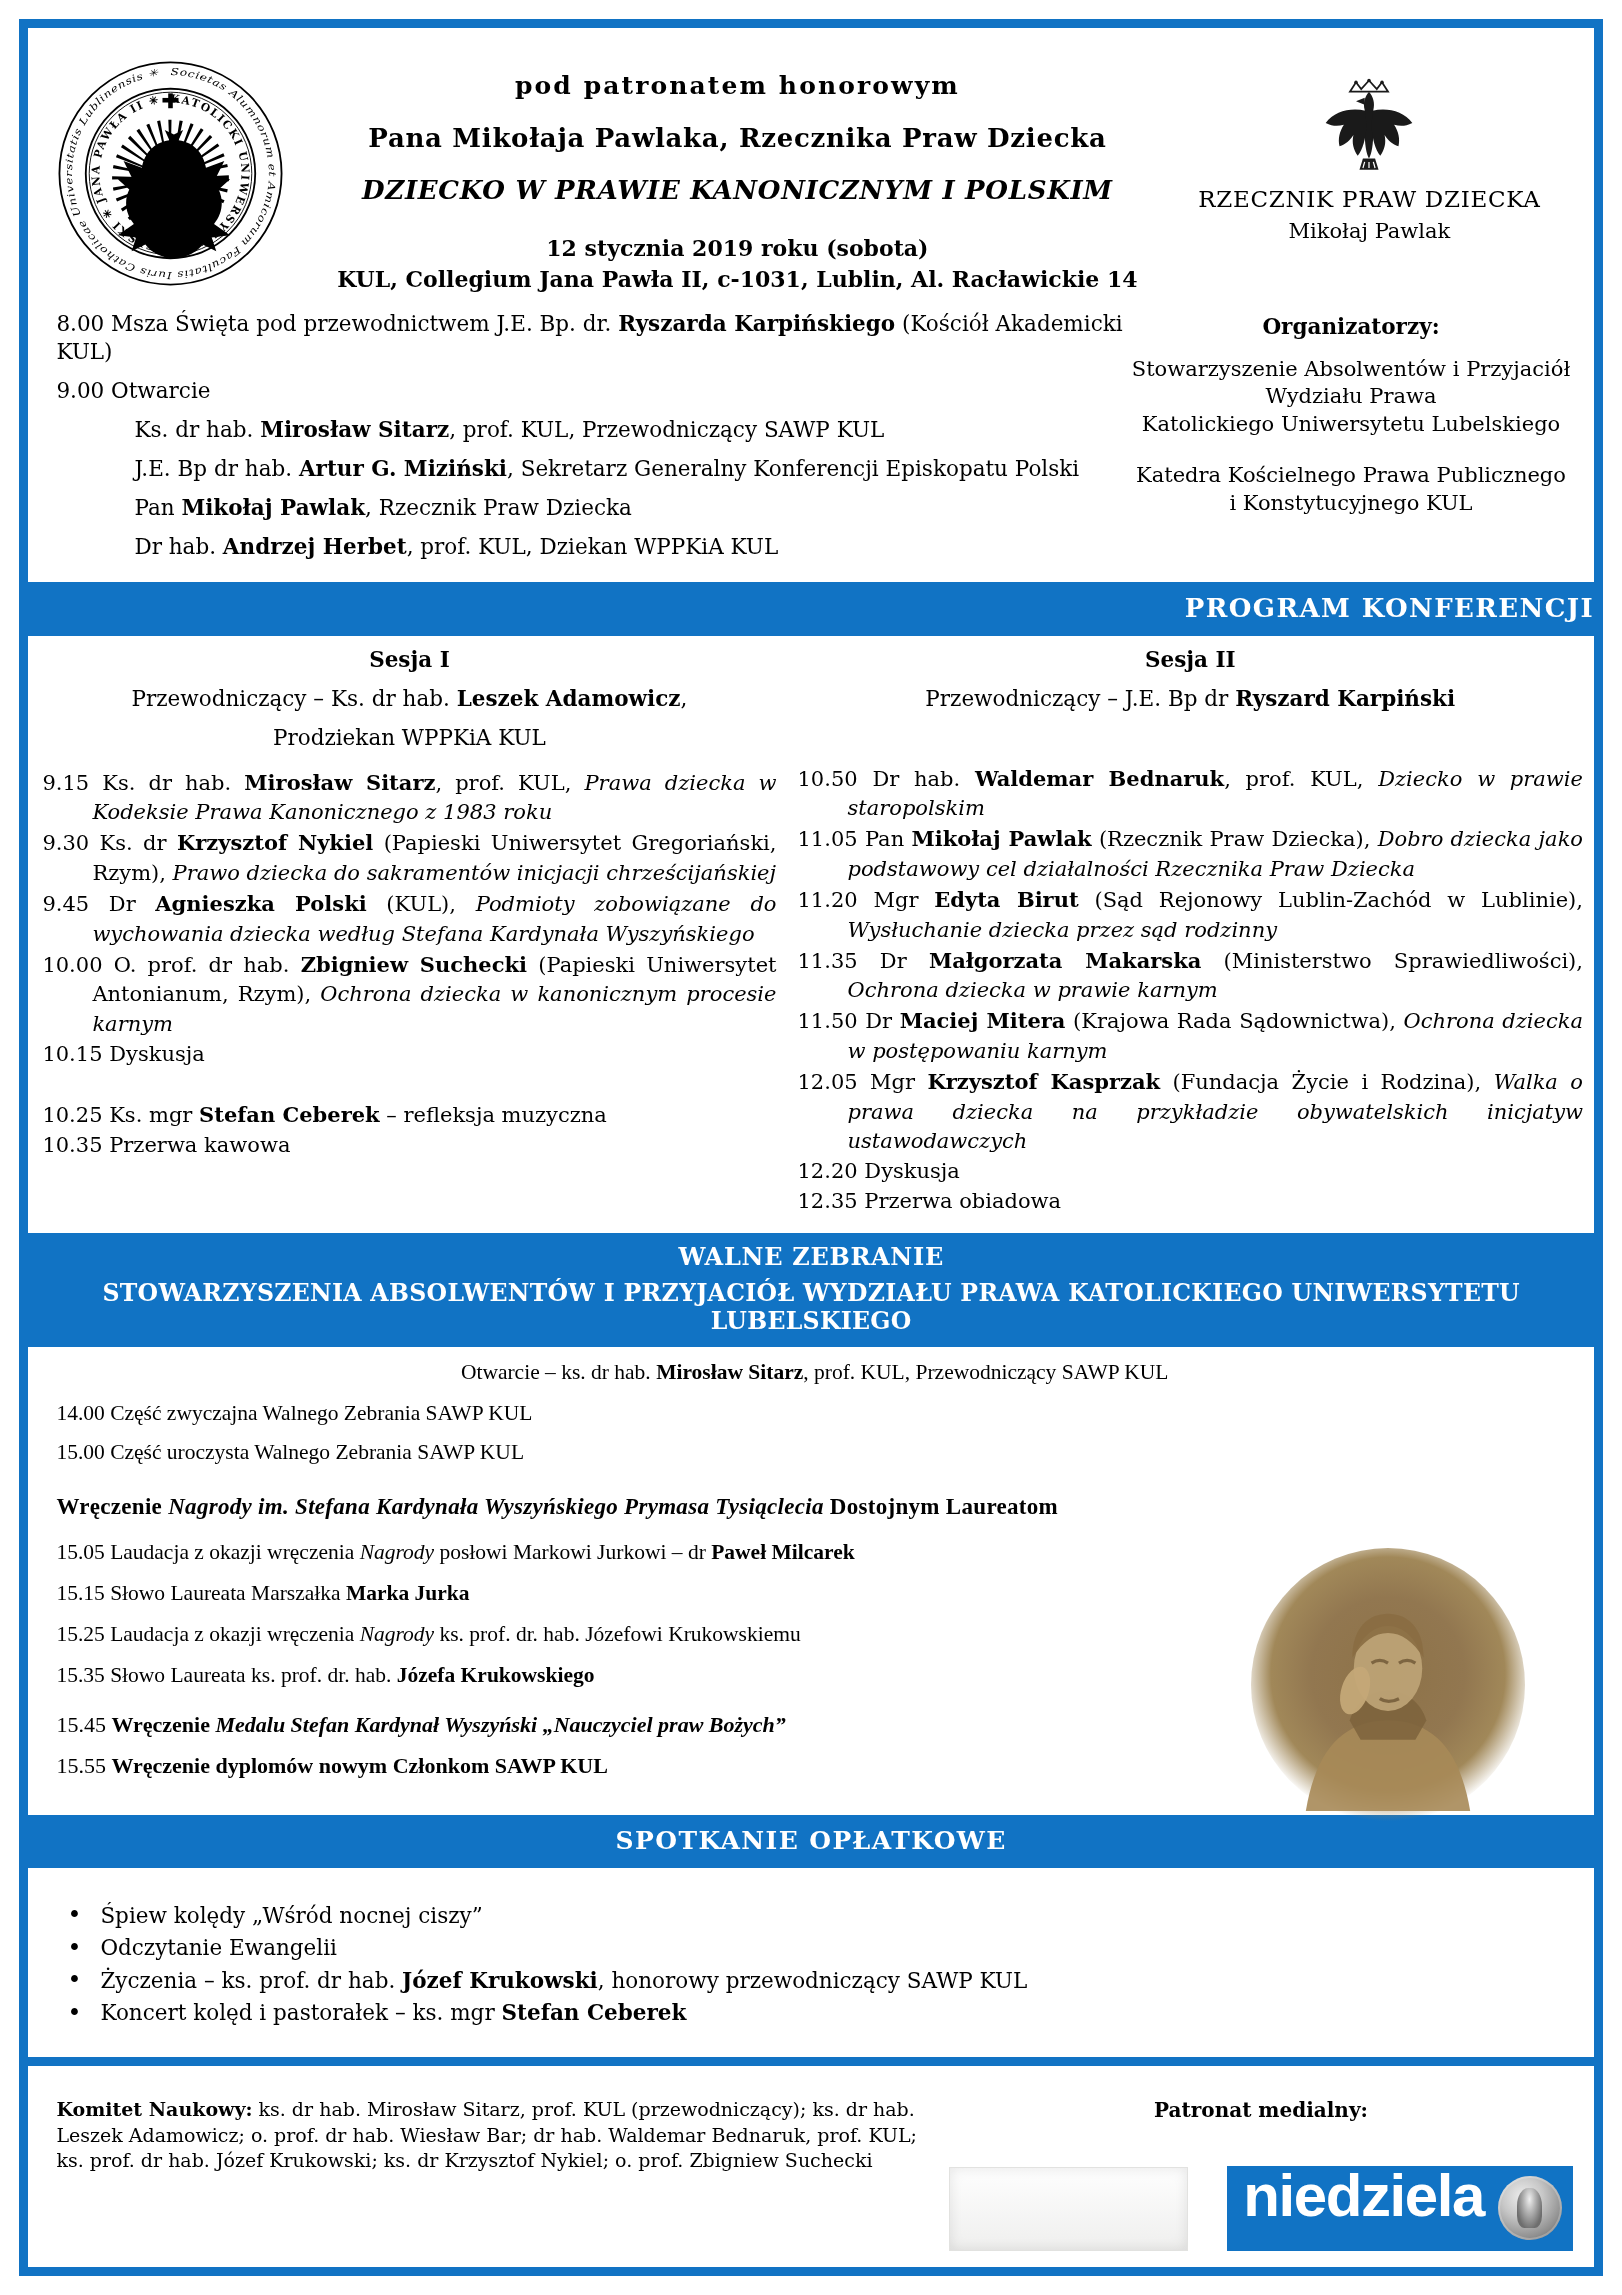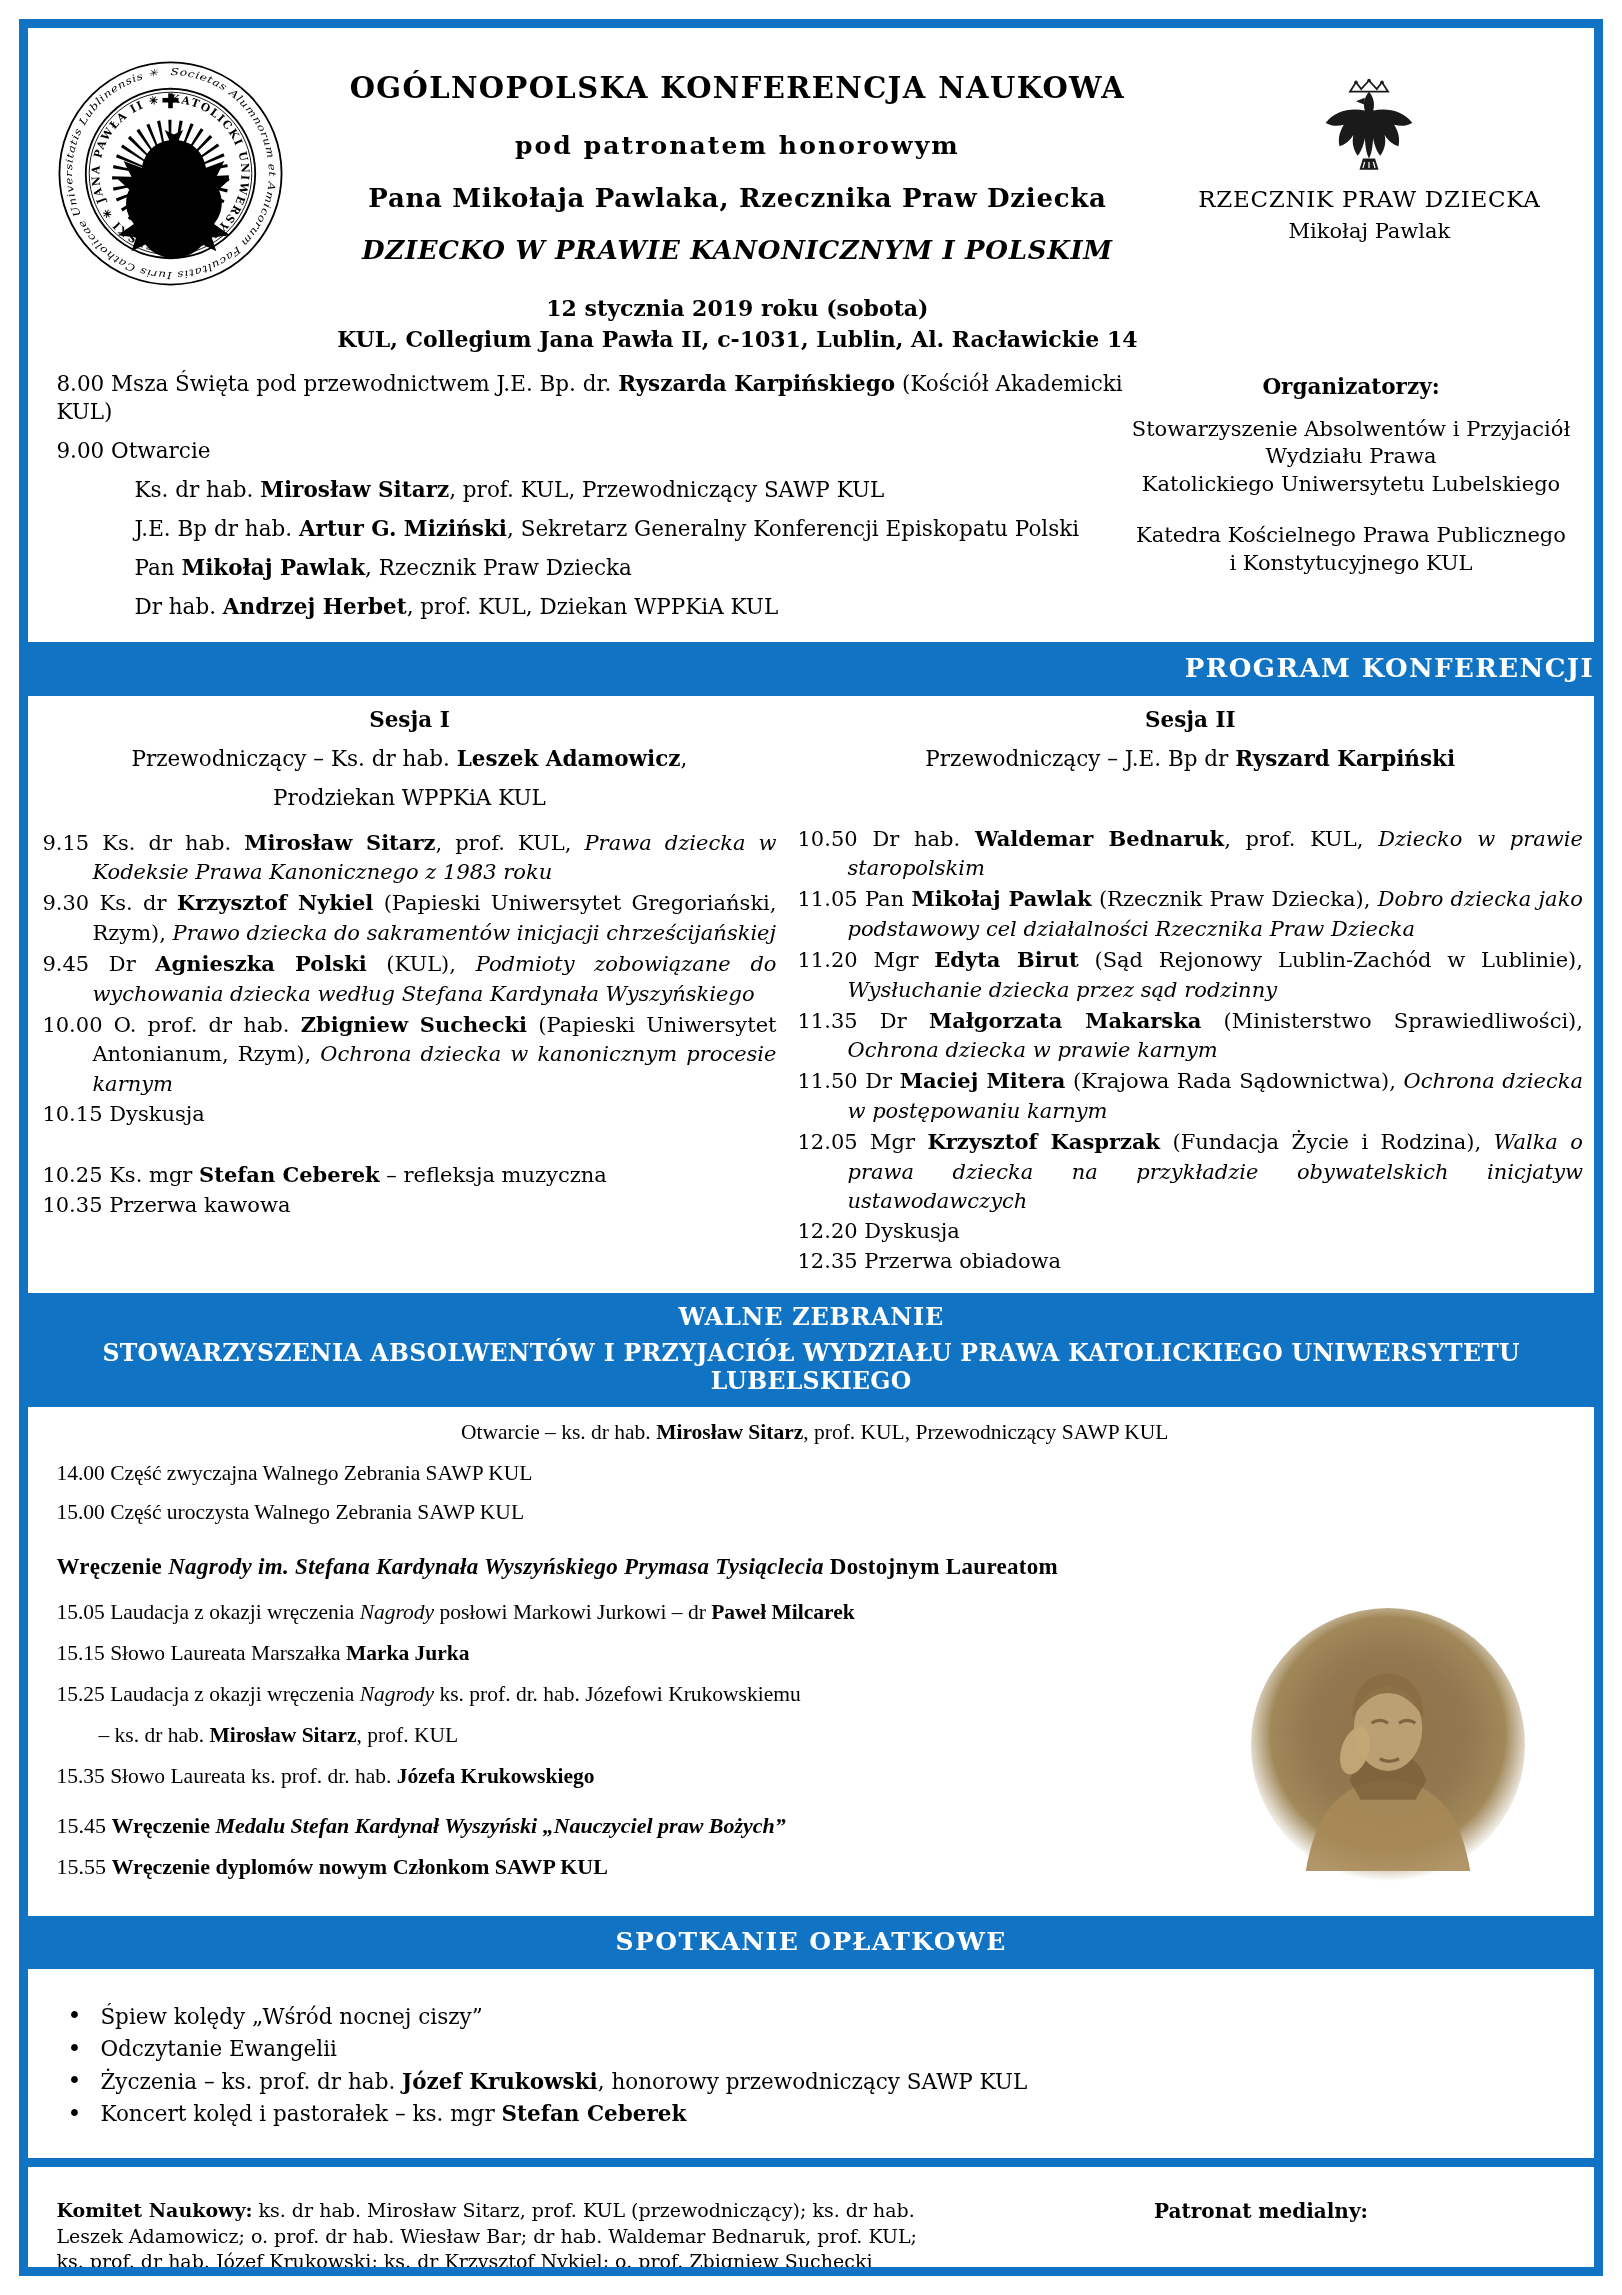--- a/index.html
+++ b/index.html
@@ -120,21 +120,20 @@
             <textPath href="#innerTP" textLength="380" lengthAdjust="spacingAndGlyphs">KATOLICKI UNIWERSYTET LUBELSKI ✳ JANA PAWŁA II ✳</textPath>
           </text>
           <circle cx="100" cy="104" r="36" fill="none" stroke="#000" stroke-width="30" stroke-dasharray="2 5"></circle>
           <rect x="98" y="30" width="4" height="13" fill="#000"></rect>
           <rect x="93" y="34" width="14" height="4" fill="#000"></rect>
           <path fill="#000" d="M100,58 l3,8 8,-4 -4,9 c14,2 22,12 24,24 l16,-6 -7,14 12,2 -10,9 c5,10 3,22 -4,30 l14,10 -16,2 4,12 -12,-6 c-6,8 -16,12 -25,12 c-9,0 -19,-4 -25,-12 l-12,6 4,-12 -16,-2 14,-10 c-7,-8 -9,-20 -4,-30 l-10,-9 12,-2 -7,-14 16,6 c2,-12 10,-22 24,-24 l-4,-9 8,4 z"></path>
         </svg>
       </div>
 
       <div class="center-titles">
-        <div class="t1">OGÓLNOPOLSKA KONFERENCJA NAUKOWA</div>
         <div class="t2">pod patronatem honorowym</div>
         <div class="t3">Pana Mikołaja Pawlaka, Rzecznika Praw Dziecka</div>
         <div class="t4">DZIECKO W PRAWIE KANONICZNYM I POLSKIM</div>
         <div class="t5">12 stycznia 2019 roku (sobota)</div>
         <div class="t6">KUL, Collegium Jana Pawła II, c-1031, Lublin, Al. Racławickie 14</div>
       </div>
 
       <div class="rpd-block">
         <svg width="104" height="97" viewBox="0 0 120 110">
           <path d="M38,16 L45,5 L51,13 L60,3 L69,13 L75,5 L82,16 Z" fill="#fff" stroke="#1a1a1a" stroke-width="2"></path>
@@ -215,21 +214,20 @@
     </div>
 
     <div class="sec-walne">
       <div class="w-open"><span>Otwarcie – ks. dr hab. </span><span style="font-weight: bold;">Mirosław Sitarz</span><span>, prof. KUL, Przewodniczący SAWP KUL</span></div>
       <div class="w-line">14.00 Część zwyczajna Walnego Zebrania SAWP KUL</div>
       <div class="w-line">15.00 Część uroczysta Walnego Zebrania SAWP KUL</div>
       <div class="award-heading"><span style="font-weight: bold;">Wręczenie </span><span style="font-weight: bold; font-style: italic;">Nagrody im. Stefana Kardynała Wyszyńskiego Prymasa Tysiąclecia</span><span style="font-weight: bold;"> Dostojnym Laureatom</span></div>
       <div class="w-item"><span>15.05 Laudacja z okazji wręczenia </span><span style="font-style: italic;">Nagrody</span><span> posłowi Markowi Jurkowi – dr </span><span style="font-weight: bold;">Paweł Milcarek</span></div>
       <div class="w-item"><span>15.15 Słowo Laureata Marszałka </span><span style="font-weight: bold;">Marka Jurka</span></div>
       <div class="w-item"><span>15.25 Laudacja z okazji wręczenia </span><span style="font-style: italic;">Nagrody</span><span> ks. prof. dr. hab. Józefowi Krukowskiemu</span></div>
-      <div class="w-item indent"><span>– ks. dr hab. </span><span style="font-weight: bold;">Mirosław Sitarz</span><span>, prof. KUL</span></div>
       <div class="w-item bigGapAfter"><span>15.35 Słowo Laureata ks. prof. dr. hab. </span><span style="font-weight: bold;">Józefa Krukowskiego</span></div>
       <div class="w-item bold-line"><span>15.45 </span><span style="font-weight: bold;">Wręczenie </span><span style="font-weight: bold; font-style: italic;">Medalu Stefan Kardynał Wyszyński „Nauczyciel praw Bożych”</span></div>
       <div class="w-item bold-line"><span>15.55 </span><span style="font-weight: bold;">Wręczenie dyplomów nowym Członkom SAWP KUL</span></div>
 
       <div class="medal">
         <svg viewBox="0 0 100 100">
           <path d="M20,96 C24,72 35,63 50,63 C65,63 76,72 80,96 Z" fill="#a78a58" opacity="0.9"></path>
           <path d="M36,63 C38,56 44,52 50,52 C56,52 62,56 64,63 L60,70 L40,70 Z" fill="#7c633c" opacity="0.85"></path>
           <ellipse cx="50" cy="44" rx="12.5" ry="15.5" fill="#bda275" opacity="0.95"></ellipse>
           <path d="M37,40 C37,29 43,24 50,24 C57,24 63,29 63,40 C59,34 55,31 50,31 C45,31 41,34 37,40 Z" fill="#8a6d42" opacity="0.9"></path>

